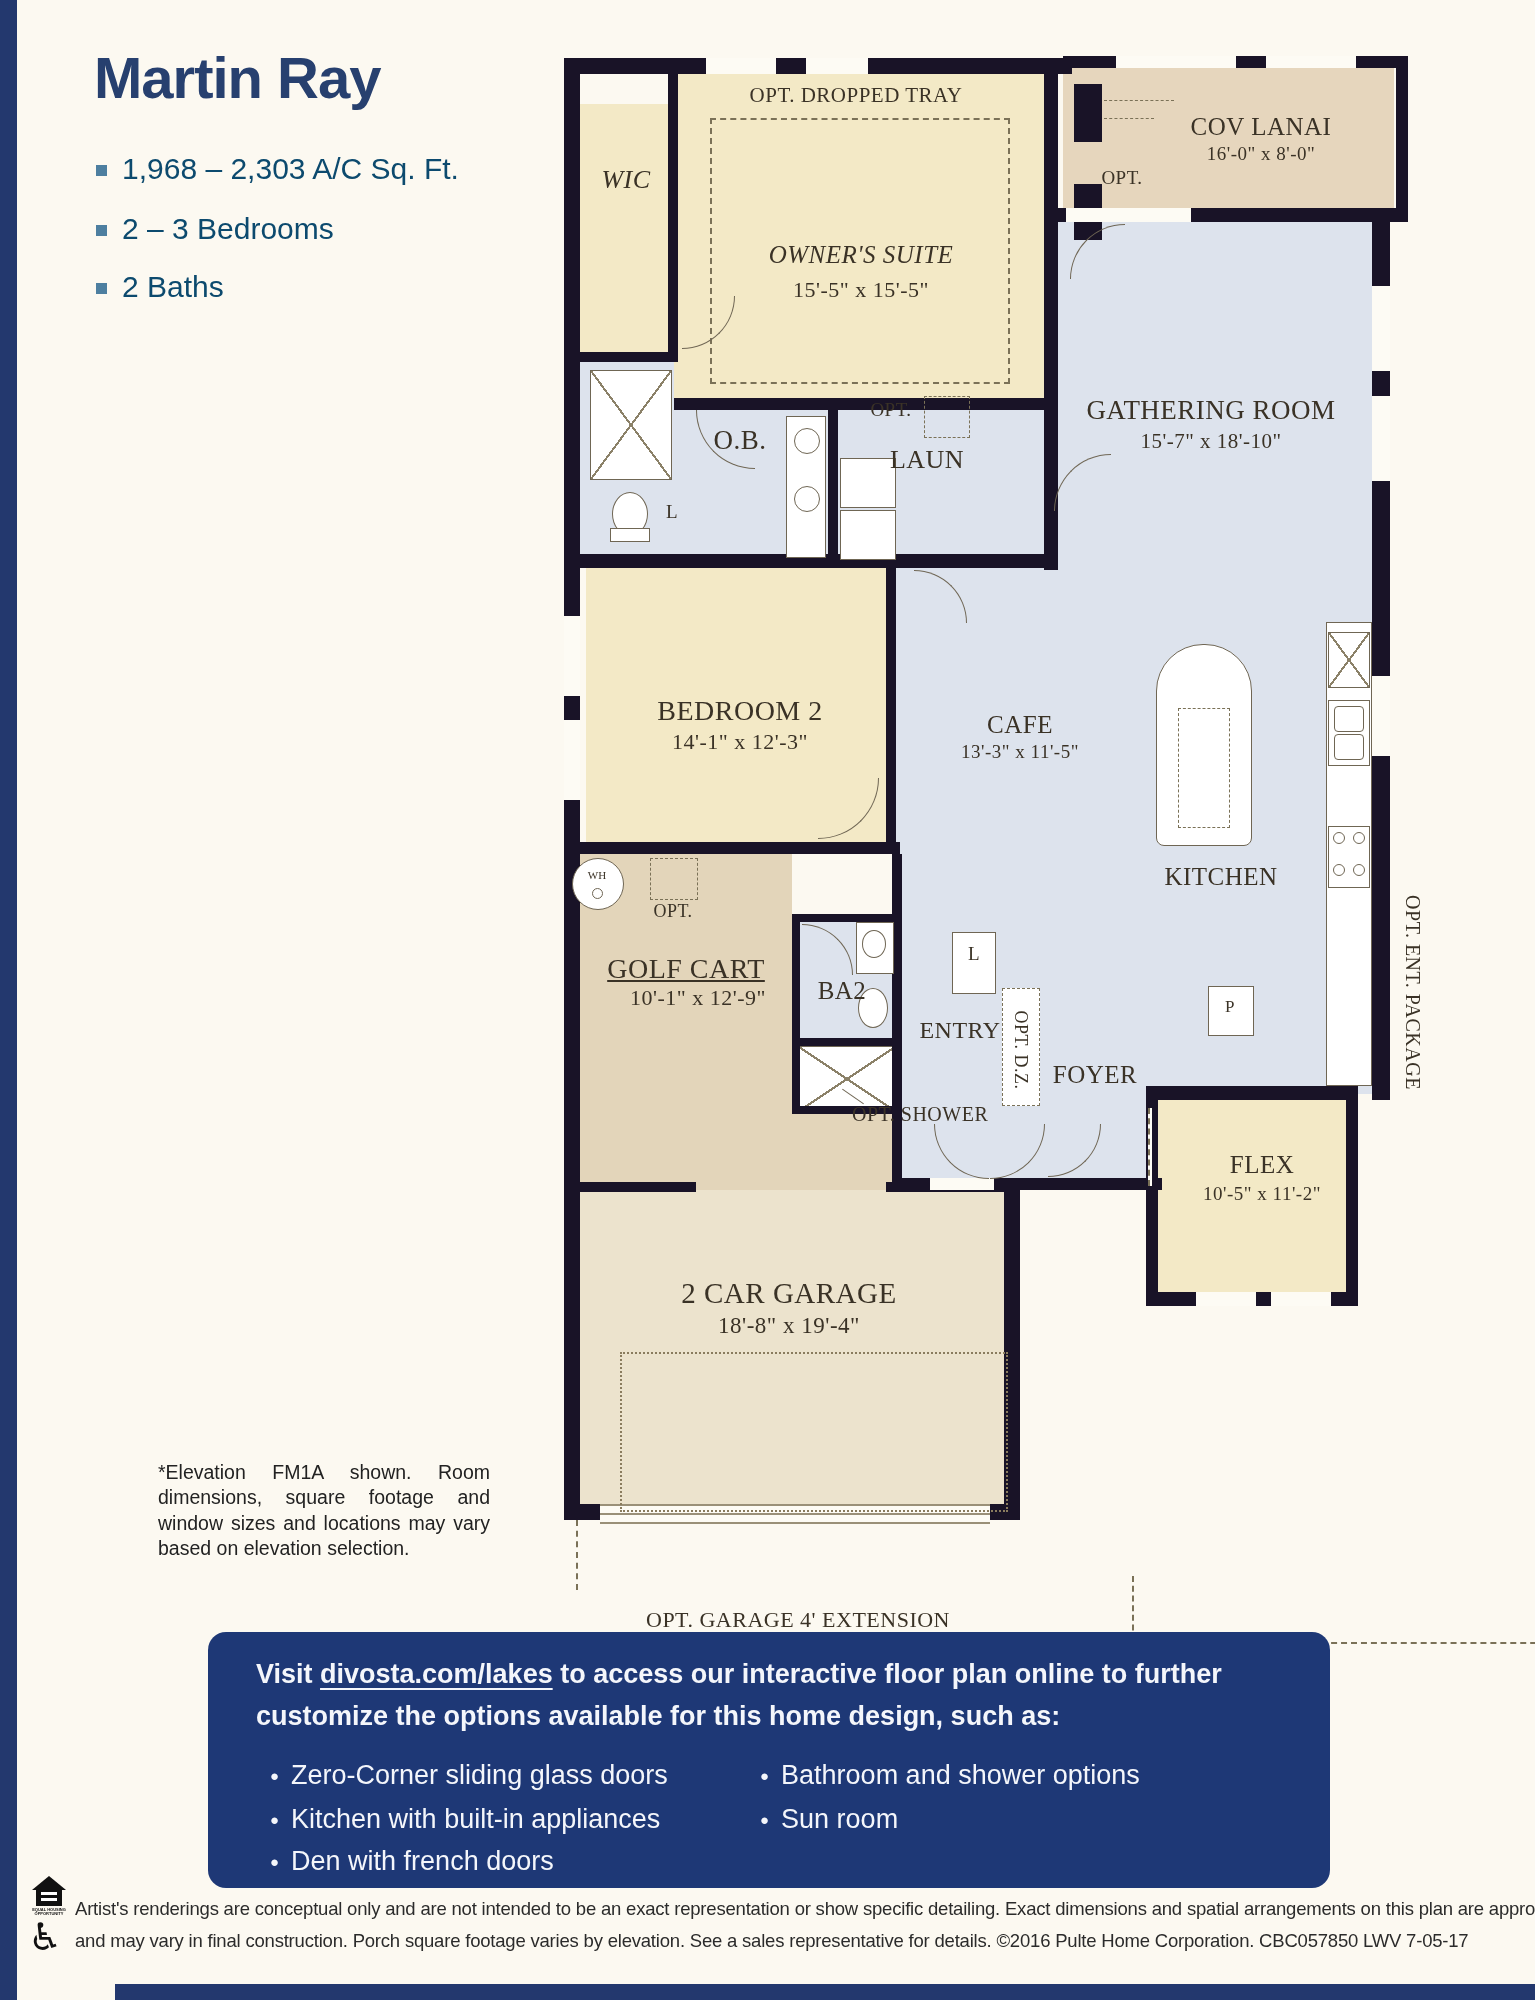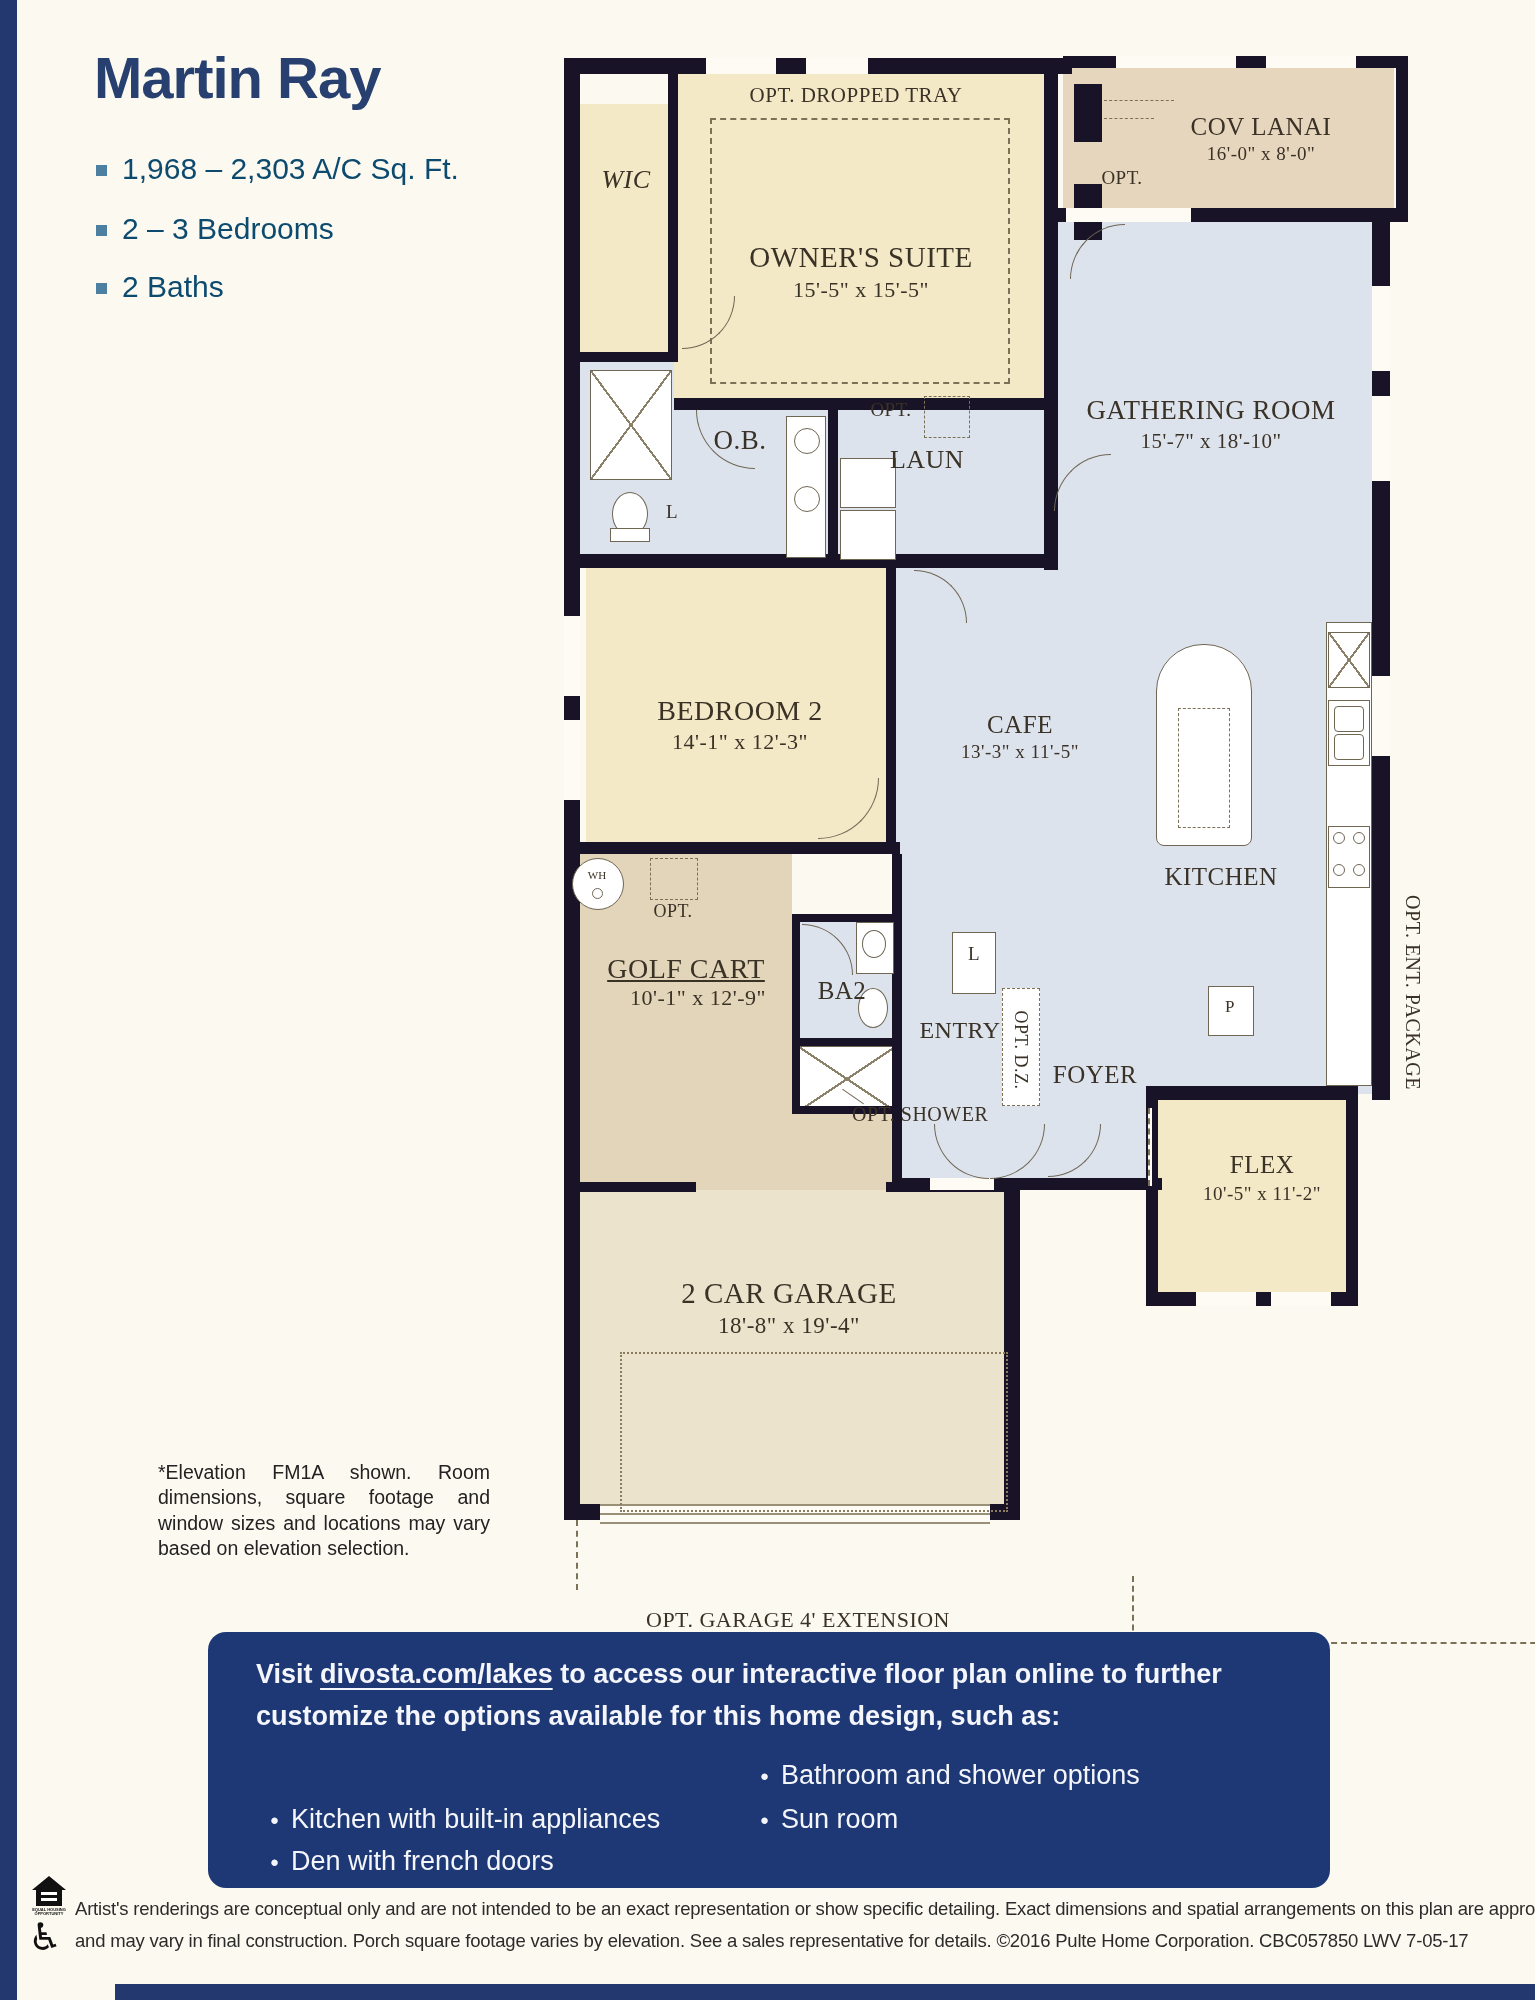--- a/index.html
+++ b/index.html
@@ -175,21 +175,21 @@
   <div class="arc" style="left:246px;top:868px;width:50px;height:50px;transform:rotate(180deg);"></div>
   <div class="arc" style="left:378px;top:1068px;width:54px;height:54px;"></div>
   <div class="arc" style="left:434px;top:1068px;width:54px;height:54px;transform:scaleX(-1);"></div>
   <div class="arc" style="left:492px;top:1068px;width:52px;height:52px;transform:scaleX(-1);"></div>
   <div class="arc" style="left:498px;top:398px;width:56px;height:56px;transform:rotate(90deg);"></div>
   <div class="arc" style="left:358px;top:514px;width:52px;height:52px;transform:rotate(180deg);"></div>
   <div class="arc" style="left:126px;top:240px;width:52px;height:52px;transform:rotate(270deg);"></div>
 
   <div class="lbl" style="left:24px;top:110px;width:92px;font-size:26px;font-style:italic;">WIC</div>
   <div class="lbl" style="left:150px;top:28px;width:300px;font-size:21px;">OPT. DROPPED TRAY</div>
-  <div class="lbl" style="left:130px;top:186px;width:350px;font-size:29px;">OWNER'S SUITE</div>
+  <div class="lbl" style="left:130px;top:186px;width:350px;font-size:25px;font-style:italic;">OWNER'S SUITE</div>
   <div class="lbl" style="left:130px;top:222px;width:350px;font-size:22px;">15'-5" x 15'-5"</div>
   <div class="lbl" style="left:582px;top:58px;width:246px;font-size:25px;">COV LANAI</div>
   <div class="lbl" style="left:582px;top:88px;width:246px;font-size:19px;">16'-0" x 8'-0"</div>
   <div class="lbl" style="left:540px;top:112px;width:52px;font-size:19px;">OPT.</div>
   <div class="lbl" style="left:494px;top:340px;width:322px;font-size:27px;">GATHERING ROOM</div>
   <div class="lbl" style="left:494px;top:374px;width:322px;font-size:21px;">15'-7" x 18'-10"</div>
   <div class="lbl" style="left:146px;top:370px;width:76px;font-size:27px;">O.B.</div>
   <div class="lbl" style="left:306px;top:344px;width:58px;font-size:19px;">OPT.</div>
   <div class="lbl" style="left:316px;top:390px;width:110px;font-size:26px;">LAUN</div>
   <div class="lbl" style="left:102px;top:446px;width:28px;font-size:19px;">L</div>
@@ -218,20 +218,21 @@
   <div class="abs" style="left:20px;top:1464px;width:0;height:70px;border-left:2px dashed #7a7157;"></div>
   <div class="abs" style="left:20px;top:1576px;width:444px;height:0;border-top:2px dashed #7a7157;"></div>
 </div>
 
 <div class="abs lbl" style="left:1292px;top:982px;width:240px;font-size:20px;transform:rotate(90deg);transform-origin:center;white-space:nowrap;font-family:'Liberation Serif','DejaVu Serif',serif;">OPT. ENT. PACKAGE</div>
 
 <div class="abs" id="footnote">*Elevation FM1A shown. Room dimensions, square footage and window sizes and locations may vary based on elevation selection.</div>
 
 <div class="abs" id="cta">
   <p id="cta-intro" style="margin:0;font-weight:bold;"><span>Visit </span><span class="link">divosta.com/lakes</span><span> to access our interactive floor plan online to further customize the options available for this home design, such as:</span></p>
+  <div class="opt-item" style="left:62px;top:128px;">Zero-Corner sliding glass doors</div>
   <div class="opt-item" style="left:62px;top:172px;">Kitchen with built-in appliances</div>
   <div class="opt-item" style="left:62px;top:214px;">Den with french doors</div>
   <div class="opt-item" style="left:552px;top:128px;">Bathroom and shower options</div>
   <div class="opt-item" style="left:552px;top:172px;">Sun room</div>
 </div>
 
 <div class="abs" id="eho">
   <div class="roof"></div>
   <div class="house"></div>
   <div class="eq"></div>

